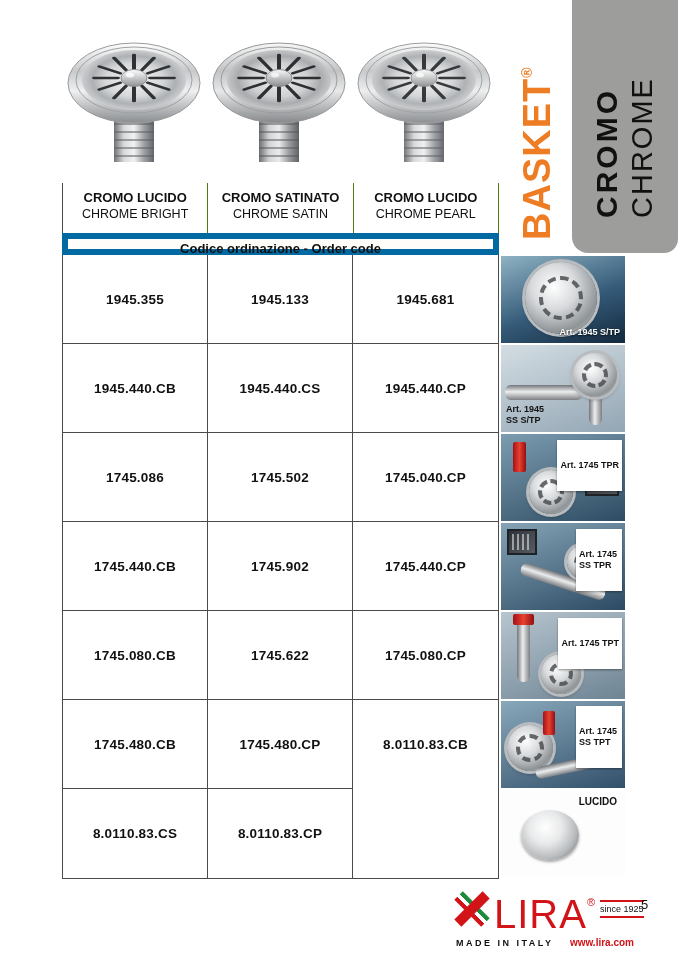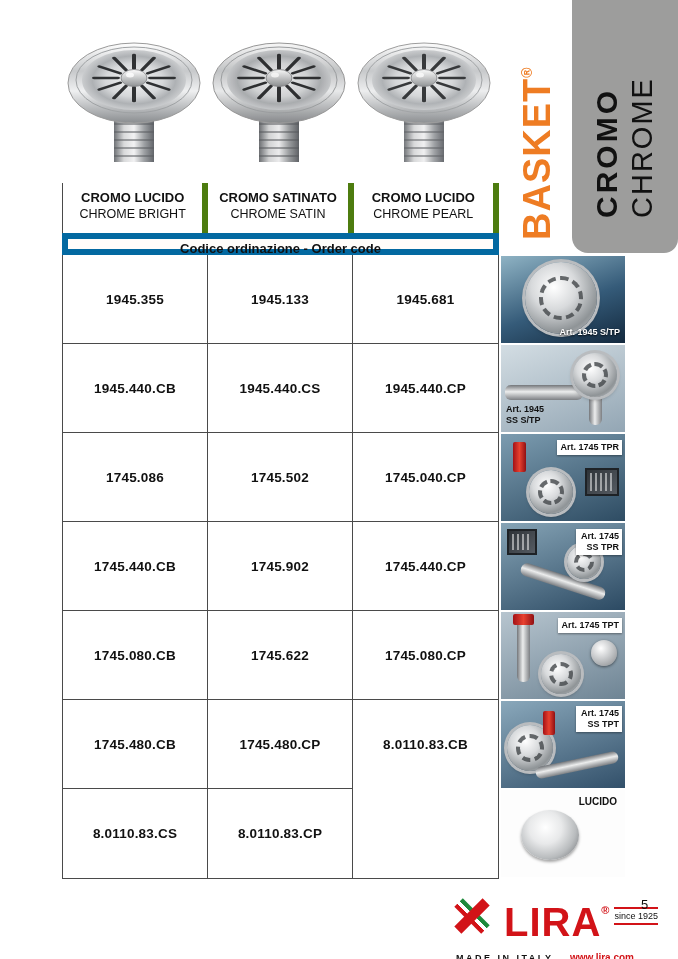--- a/index.html
+++ b/index.html
@@ -20,21 +20,21 @@
 
   .gray-tab { position:absolute; top:0; right:0; width:106px; height:253px; background:#9D9D9C;
               border-radius:0 0 14px 16px; }
   .tab-line { position:absolute; transform:rotate(-90deg); transform-origin:0 0; white-space:nowrap;
               top:218px; color:#111; }
   .tab-it { left:18px; font-weight:bold; font-size:30px; letter-spacing:3px; }
   .tab-en { left:54px; font-weight:normal; font-size:29px; letter-spacing:2px; }
 
   
   .name-head { position:absolute; left:62px; top:183px; width:437px; height:50px; display:flex; }
-  .name-cell { flex:1; text-align:center; padding-top:7px; border-right:6px solid #4d7c0f; }
+  .name-cell { flex:1; text-align:center; padding-top:7px; border-right:1px solid #4d7c0f; }
   .name-cell:first-child { border-left:1px solid #4a4a4a; }
   .name-it { font-weight:bold; font-size:13px; line-height:16px; }
   .name-en { font-size:12.5px; line-height:16px; }
 
   
   .order-bar { position:absolute; left:62px; top:233px; width:437px; height:22px;
                border:6px solid #0369a1; background:#FFFDFA; text-align:center;
                font-weight:bold; font-size:13px; line-height:20px; }
 
   
@@ -72,28 +72,28 @@
       background:repeating-linear-gradient(90deg, rgba(255,255,255,.5) 0 2px, transparent 2px 5px); }
   .mini-knob { position:absolute; border-radius:50%;
       background:radial-gradient(circle at 38% 32%, #fff, #c8cacc 45%, #85888b); box-shadow:0 1px 3px rgba(0,0,0,.5); }
   .chrome-disc { position:absolute; border-radius:50%;
       background:radial-gradient(circle at 42% 35%, #ffffff 0%, #e8e9ea 35%, #b9bcbe 65%, #8e9194 82%, #d2d4d6 100%);
       box-shadow:0 2px 3px rgba(0,0,0,.35); }
 
   .art-label { position:absolute; font-size:9px; font-weight:bold; line-height:1.2; }
   .art-white { color:#fff; text-shadow:0 1px 2px rgba(0,0,0,.85); }
   .art-dark  { color:#111; }
-  .art-boxed { background:#fff; color:#111; padding:2px 3px; text-align:right;
+  .art-boxed { background:#fff; color:#111; padding:20px 3px; text-align:left;
                box-shadow:0 1px 2px rgba(0,0,0,.4); }
 
   
   .footer { position:absolute; left:452px; top:882px; width:182px; }
   .logo-row { display:flex; align-items:center; }
   .lira-x { width:40px; height:40px; flex:0 0 auto; margin-right:2px; }
-  .lira-word { color:#D21318; font-weight:bold; font-size:40px; letter-spacing:1px; line-height:56px;margin-left:10px; }
+  .lira-word { color:#D21318; font-weight:normal; font-size:40px; letter-spacing:1px; line-height:41px; }
   .lira-word .reg { font-size:11px; vertical-align:22px; letter-spacing:0; }
   .since-block { width:54px; margin-left:5px; }
   .since-line { height:2px; background:#D21318; }
   .since-text { font-size:9px; text-align:center; padding:2px 0; white-space:nowrap; }
   .footer-bottom { display:flex; justify-content:space-between; align-items:baseline; margin-top:2px; padding-left:4px; }
   .made-in { font-size:9px; font-weight:bold; letter-spacing:2.5px; }
   .website { font-size:10px; font-weight:bold; color:#D21318; }
   .page-num { position:absolute; left:641px; top:897px; font-size:13px; }
 </style>
 </head>

